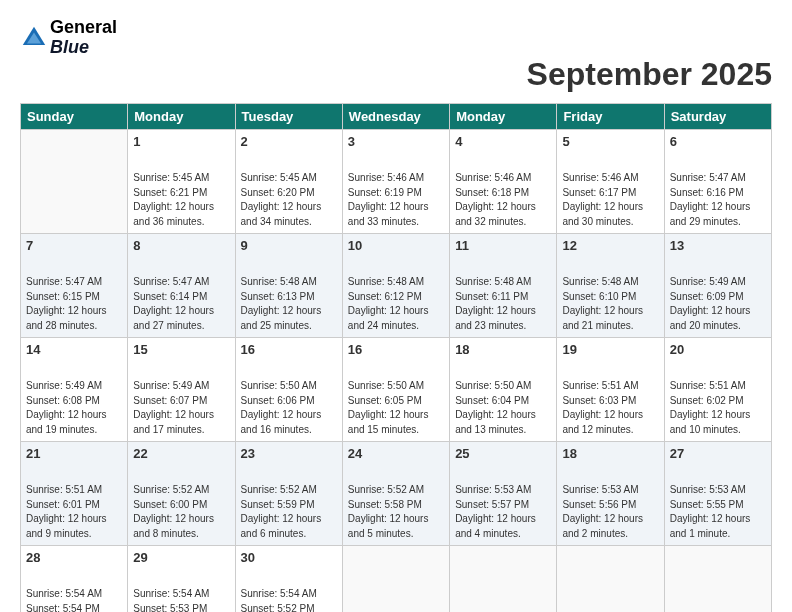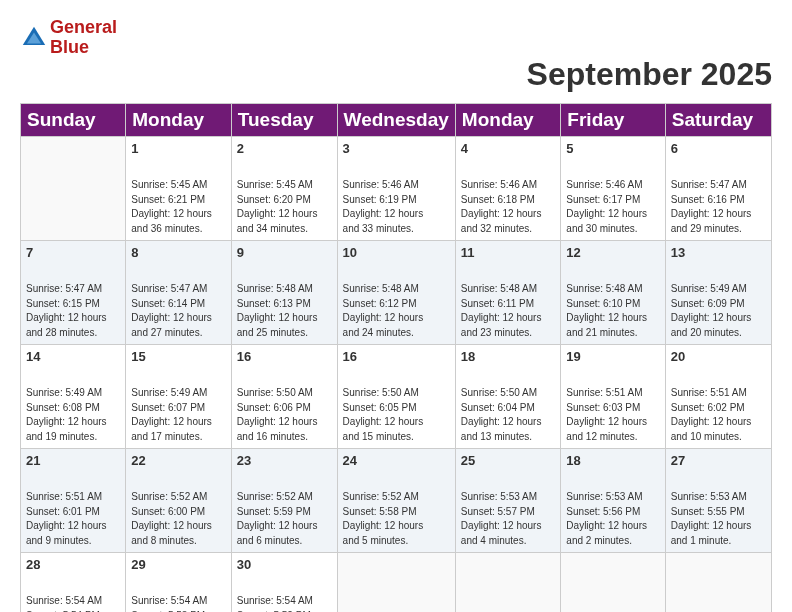--- a/index.html
+++ b/index.html
@@ -27,21 +27,21 @@
       display: flex;
       align-items: center;
     }
     .logo-text {
       font-size: 18px;
       font-weight: bold;
       color: #333;
       line-height: 1.1;
     }
     .logo-text span {
-      color: #b91c1c;
+      color: #000000;
     }
     .logo-icon {
       width: 28px;
       height: 28px;
       margin-right: 2px;
     }
     .title-block {
       text-align: right;
       margin-top: 38px;
     }
@@ -53,23 +53,23 @@
     .subtitle {
       font-size: 16px;
       color: #555;
     }
     .calendar {
       width: 100%;
       border-collapse: collapse;
       flex: 1;
     }
     .calendar th {
-      background-color: #701a75;
+      background-color: #0f766e;
       color: #fff;
-      font-size: 19px;
+      font-size: 13px;
       font-weight: bold;
       padding: 5px 6px;
       text-align: left;
       border: 1px solid #ccc;
     }
     .calendar td {
       border: 1px solid #ccc;
       vertical-align: top;
       padding: 4px 5px;
       font-size: 10.5px;
@@ -107,21 +107,21 @@
 
 <div class="page">
   <div class="header">
     <div class="logo">
       <svg class="logo-icon" viewBox="0 0 40 40">
         <polygon points="20,4 36,30 4,30" fill="#1a6db5"></polygon>
         <polygon points="20,12 30,28 10,28" fill="#5ba0d8"></polygon>
       </svg>
       <div class="logo-text">
         <div><span>General</span></div>
-        <div><span style="color:#b91c1c;">Blue</span></div>
+        <div><span style="color:#0f172a;font-style:italic;">Blue</span></div>
       </div>
     </div>
     <div class="title-block">
       <div class="main-title">September 2025</div>
     </div>
   </div>
 
   <table class="calendar">
     <thead>
       <tr>

